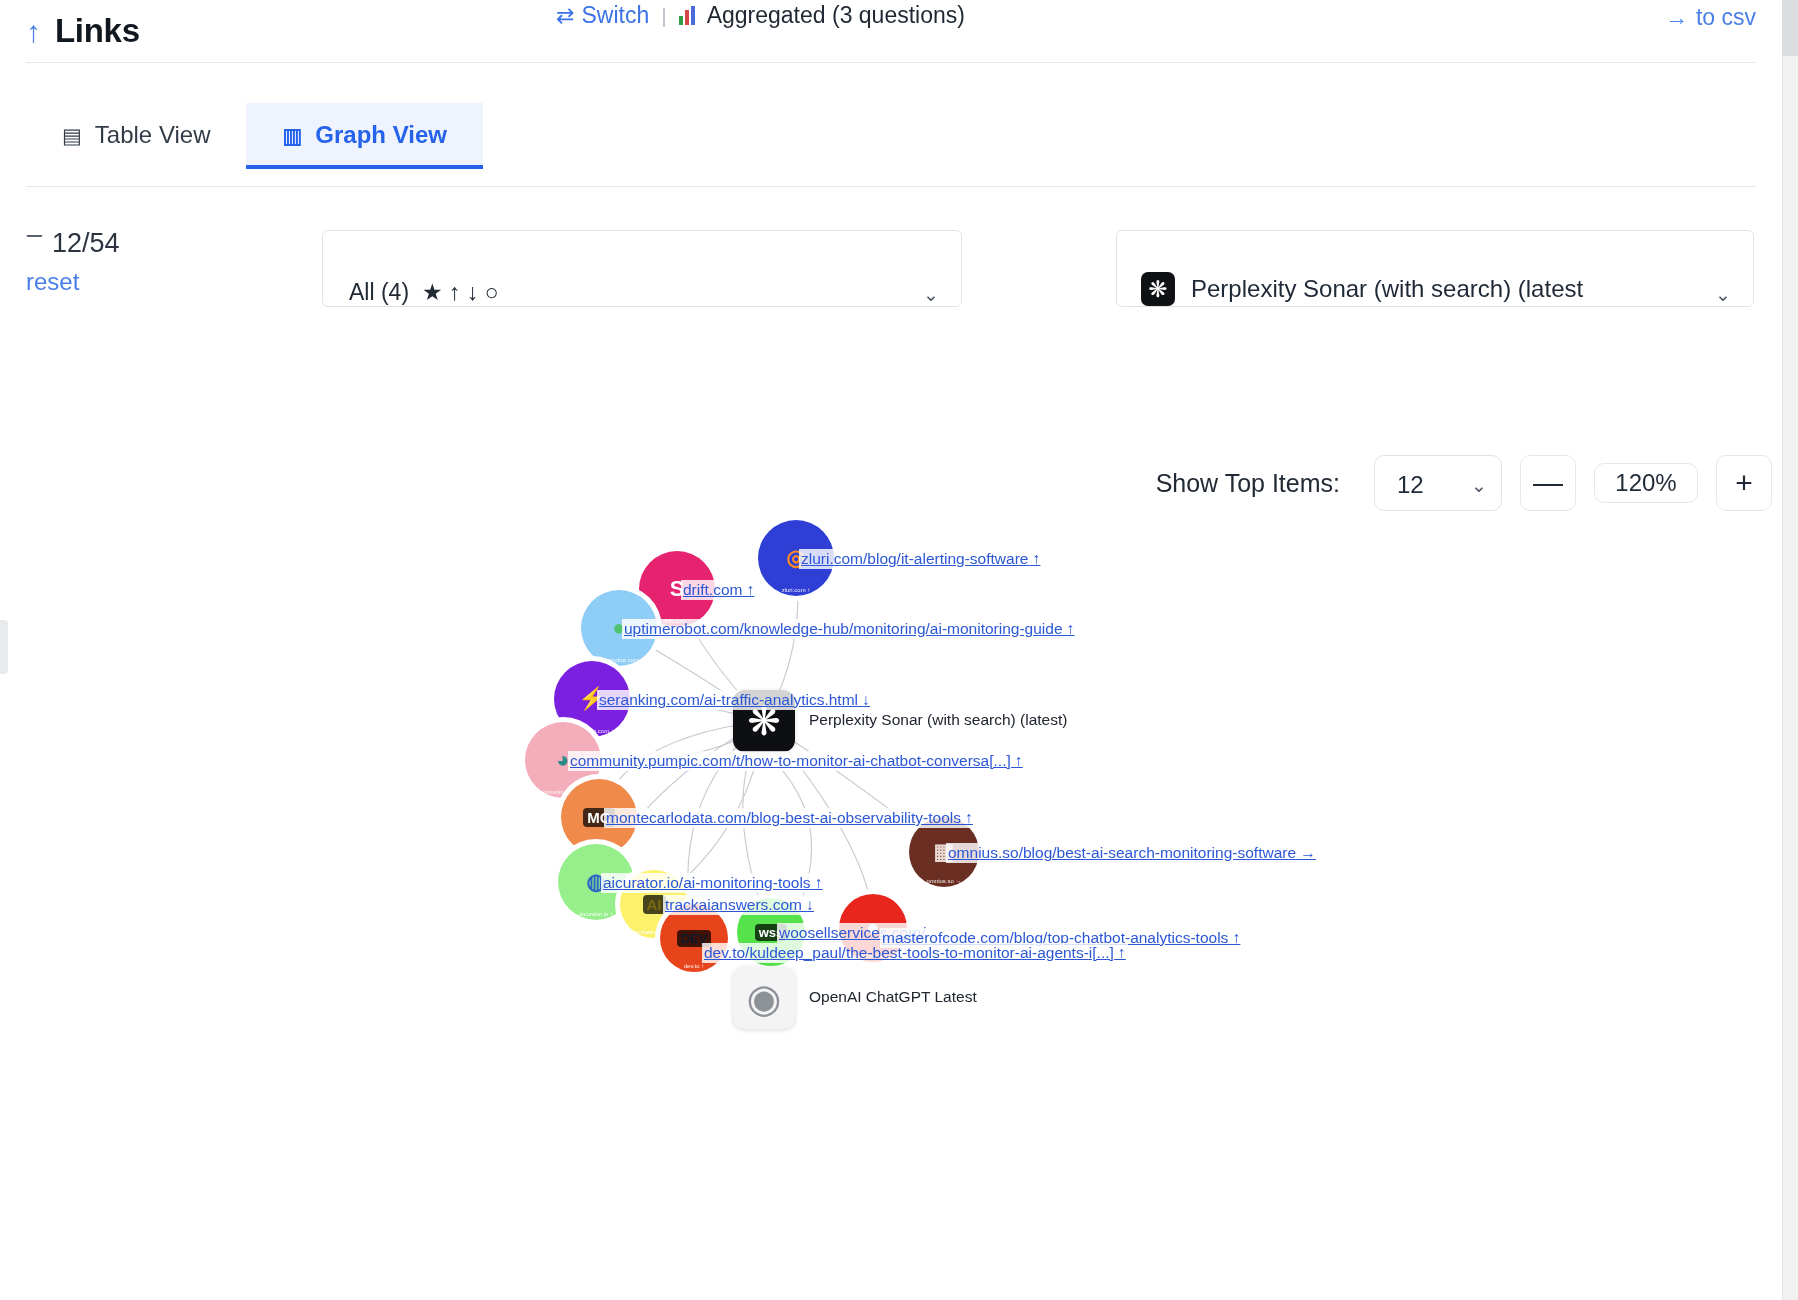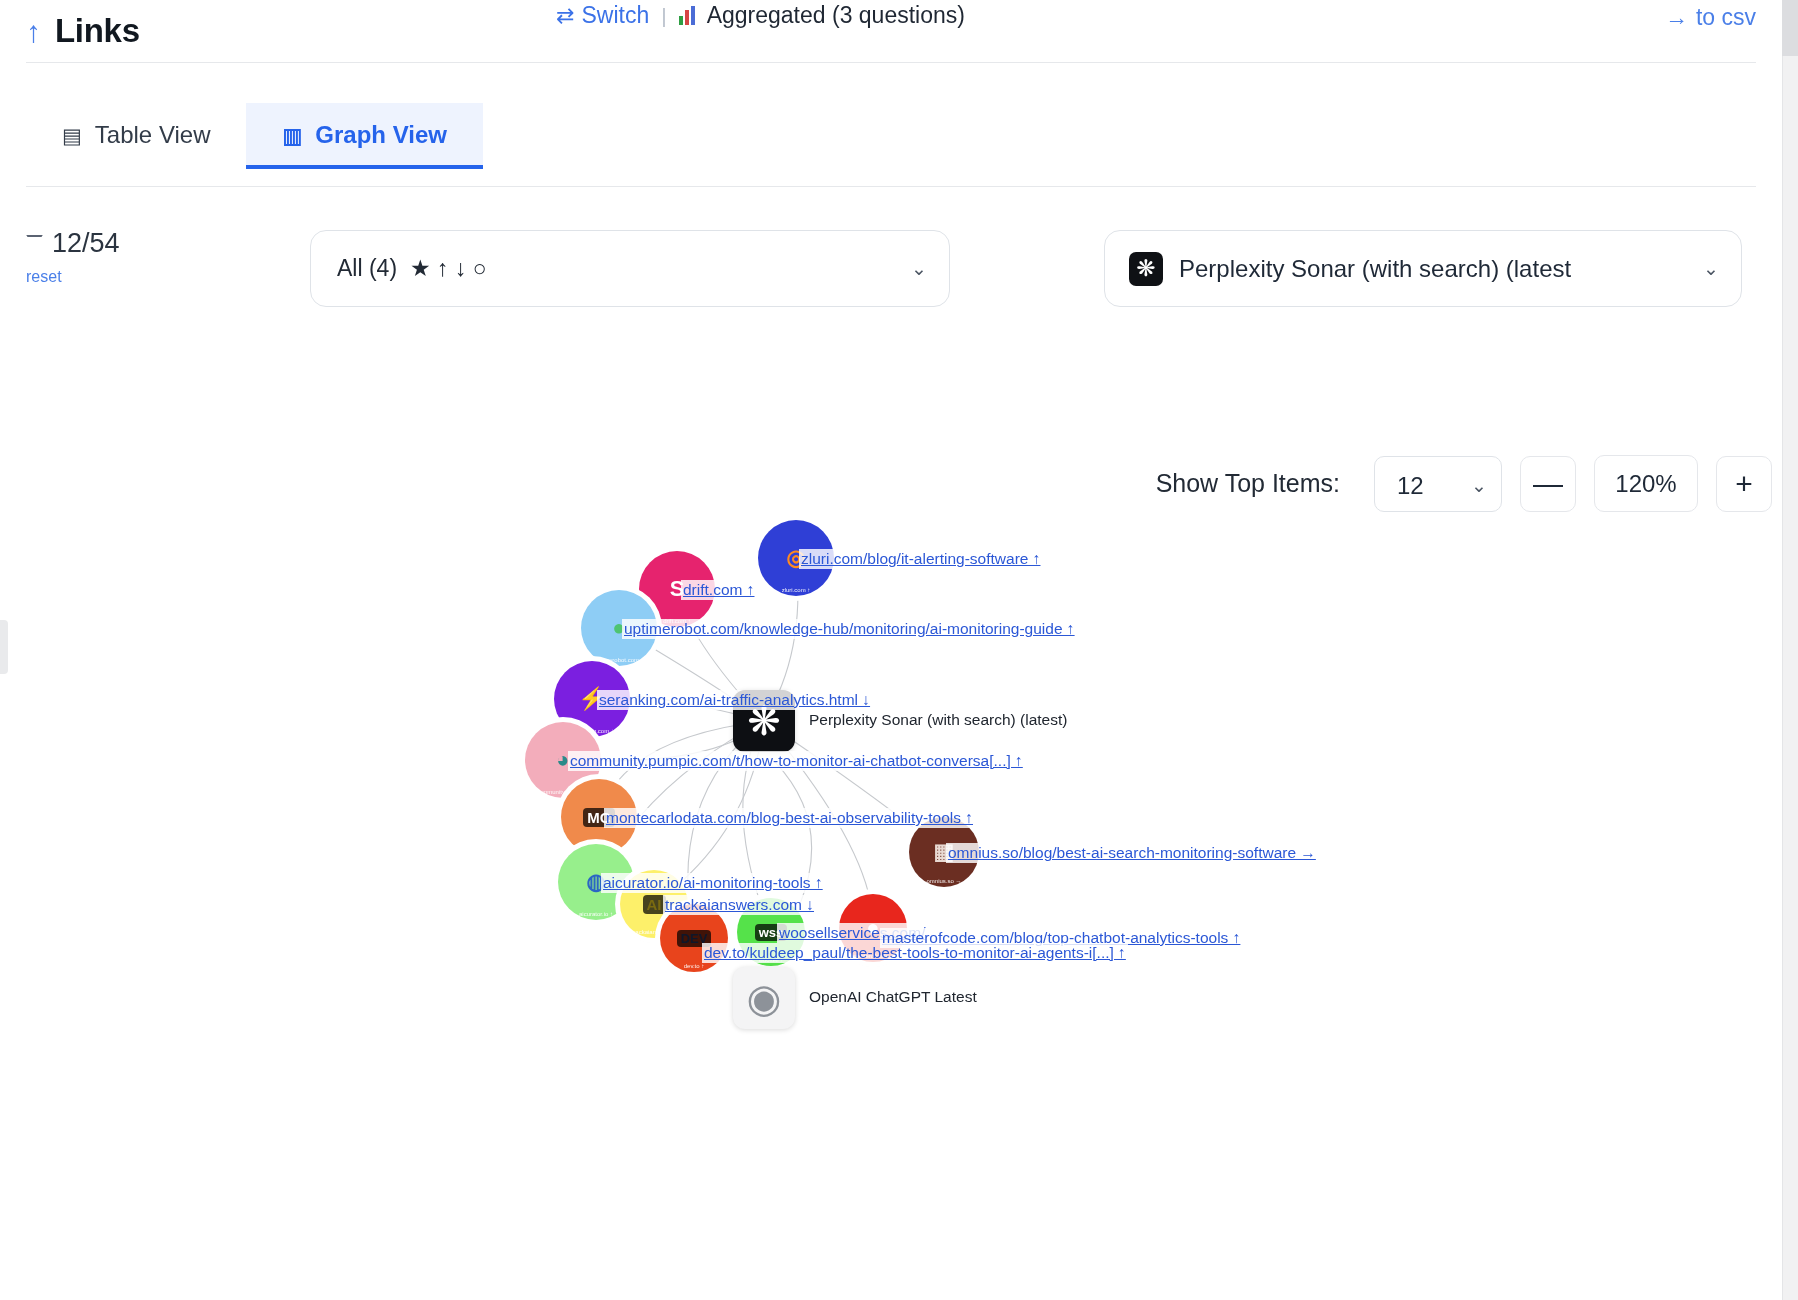--- a/index.html
+++ b/index.html
@@ -111,29 +111,29 @@
     background: transparent;
     position: relative;
   }
   .funnel:before {
     content:""; position:absolute; inset:-2px;
     border:2px solid #5b6372;
     clip-path: polygon(0 0, 100% 0, 58% 52%, 58% 100%, 42% 100%, 42% 52%);
   }
   .reset-link {
     position: absolute; left: 26px; top: 268px;
-    font-size: 16px; color: #4a7fe8; cursor: pointer; text-align: right;
+    font-size: 24px; color: #4a7fe8; cursor: pointer; text-align: right;
   }
   .sel-box {
     position: absolute;
     border: 1px solid #dfe3e8;
-    border-radius: 16px;
+    border-radius: 6px;
     background: #fff;
-    display: flex; align-items: center;
-    font-size: 23px; color: #222a35;
+    display: flex; align-items: flex-end;
+    font-size: 23px; color: #222a35; margin-left: 12px;
   }
   #star-select {
     left: 310px; top: 230px; width: 640px; height: 77px;
     padding: 0 22px 0 26px; justify-content: space-between;
     cursor: pointer;
   }
   .star-opts { display:flex; align-items:center; gap: 13px; }
   .chev { color:#4b5563; font-size: 19px; }
   #model-select {
     left: 1104px; top: 230px; width: 638px; height: 77px;
@@ -170,21 +170,21 @@
     width: 128px; height: 56px; border: 1px solid #dfe3e8; border-radius: 10px;
     background: #fff; display:flex; align-items:center; justify-content:space-between;
     padding: 4px 14px 0 22px; font-size: 24px; color:#1f2937; cursor:pointer;
   }
   .zoom-btn {
     width: 56px; height: 56px; border:1px solid #e5e7eb; border-radius: 10px;
     background:#fff; display:flex;align-items:center;justify-content:center;
     font-size: 30px; color:#1f2937; cursor:pointer;
   }
   .zoom-val {
-    min-width: 104px; height: 57px; border:1px solid #e5e7eb; border-radius:10px;
+    min-width: 104px; height: 40px; border:1px solid #e5e7eb; border-radius:10px;
     background:#fff; display:flex;align-items:center;justify-content:center;
     font-size: 24px; color:#1f2937; cursor:pointer;
   }
 
   
   #graph {
     position: absolute; left: 0; top: 520px;
     width: 1798px; height: 680px;
   }
   #edges { position:absolute; left:0; top:0; width:1798px; height:680px; }

